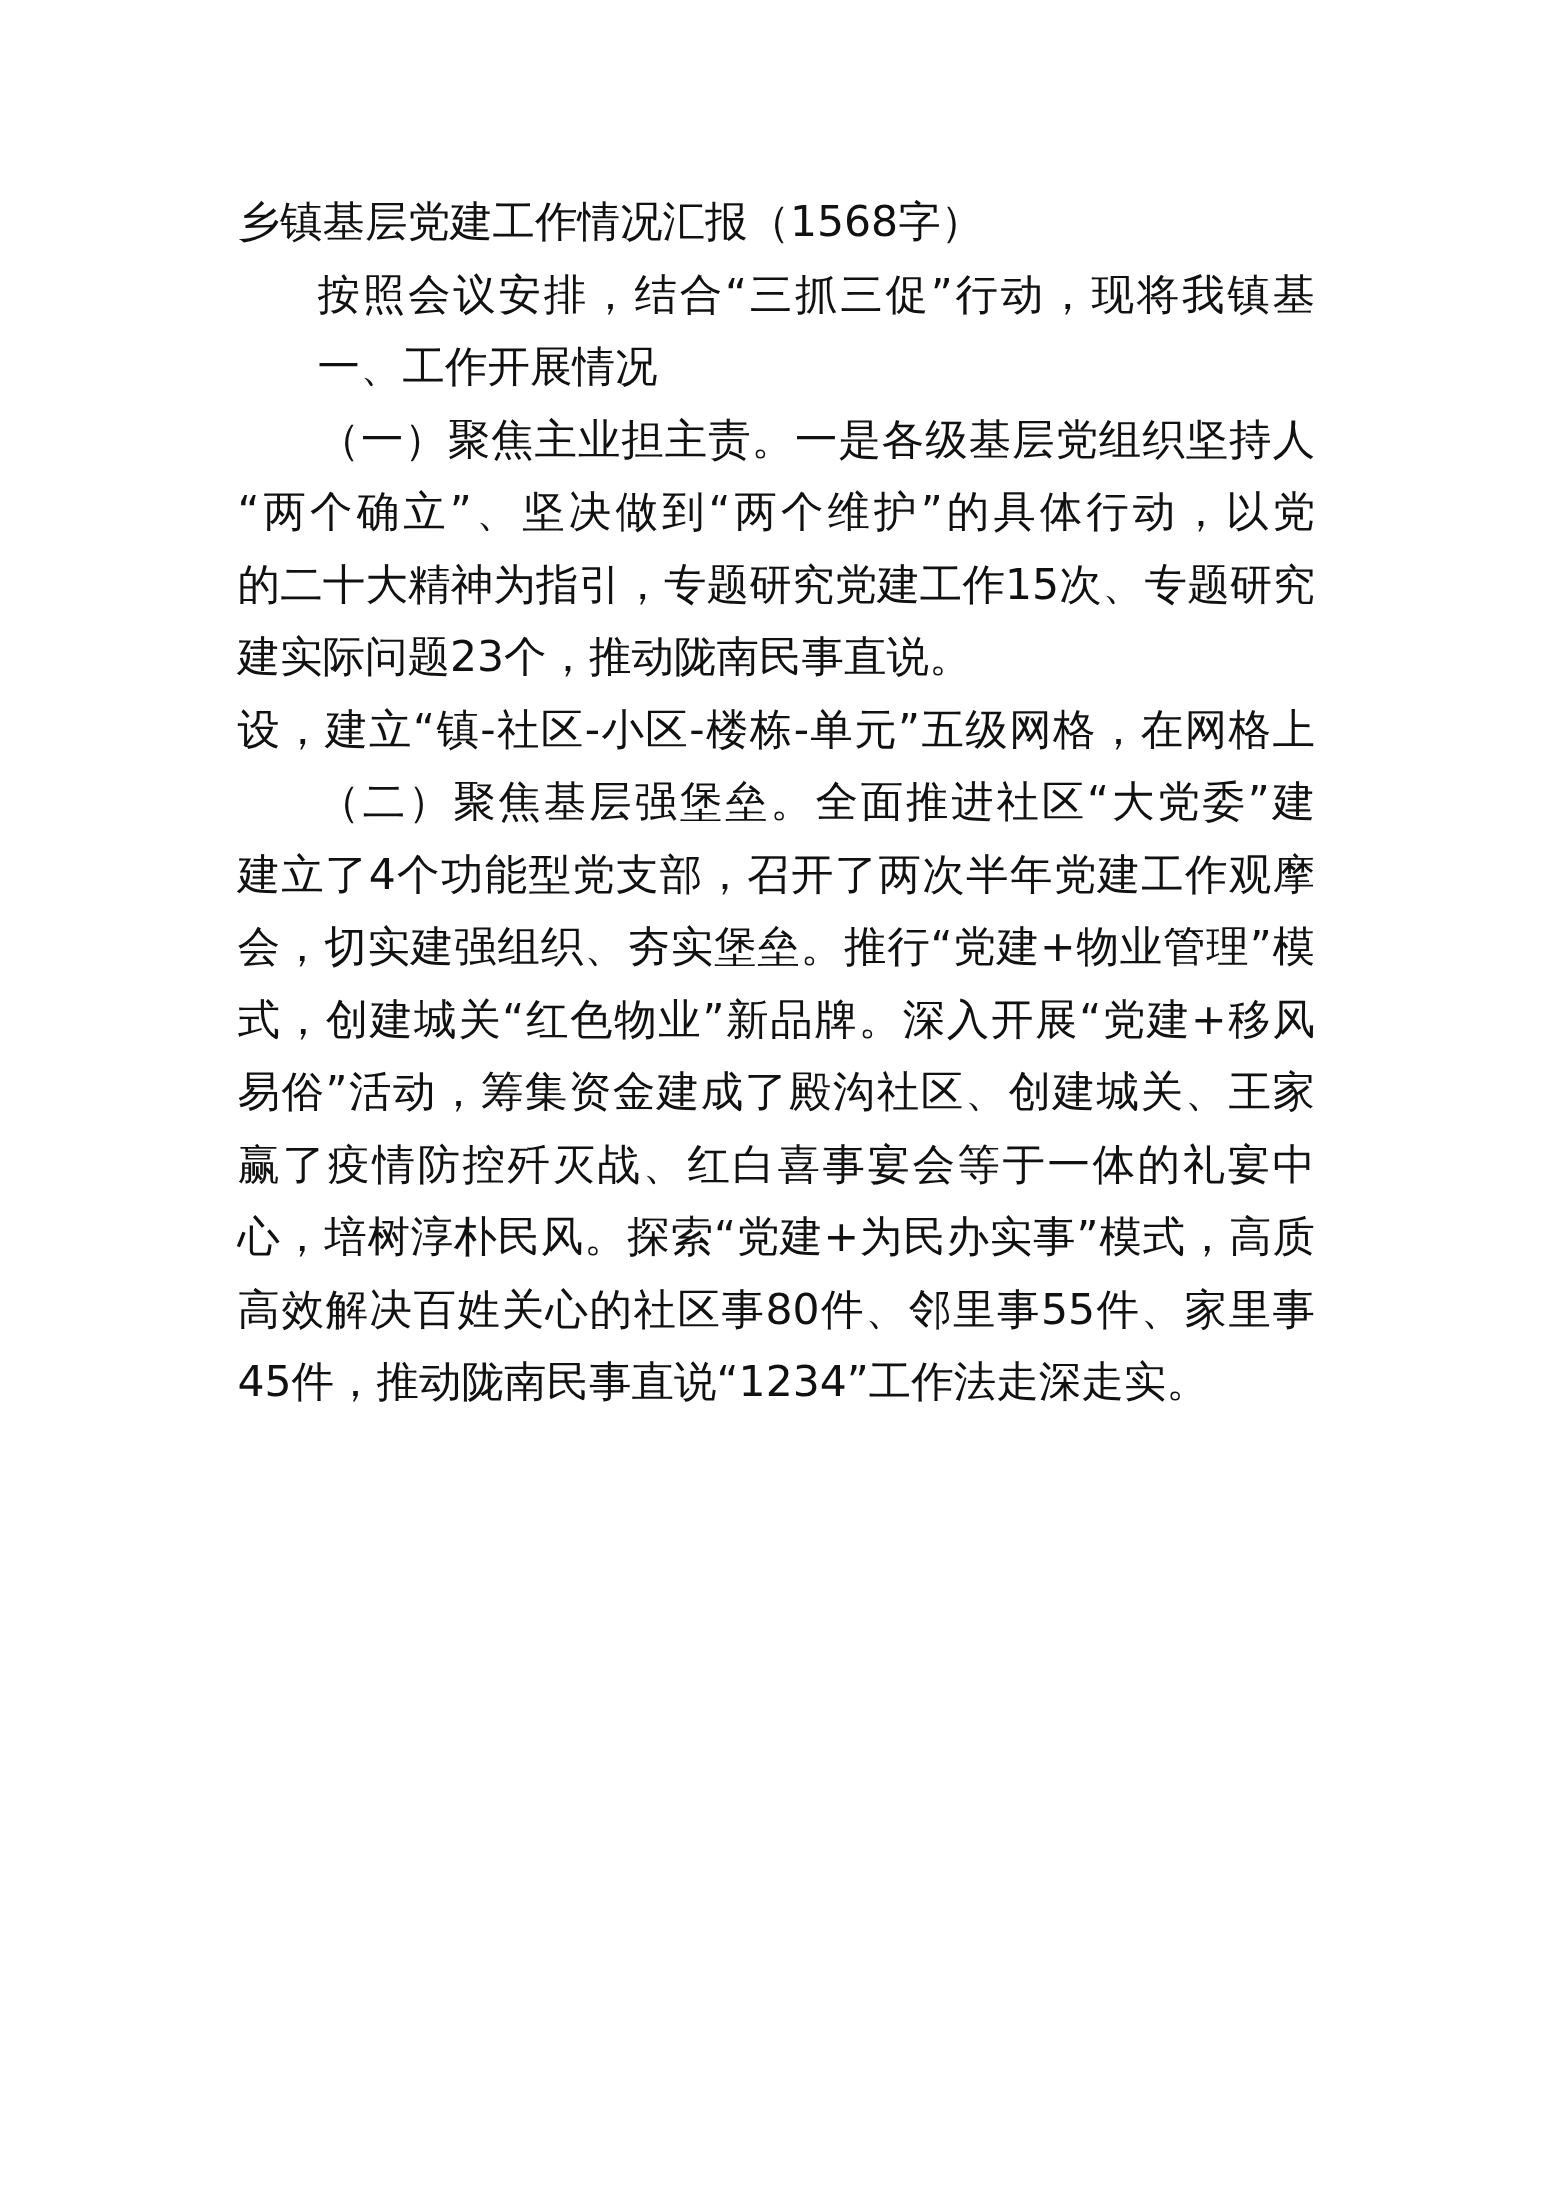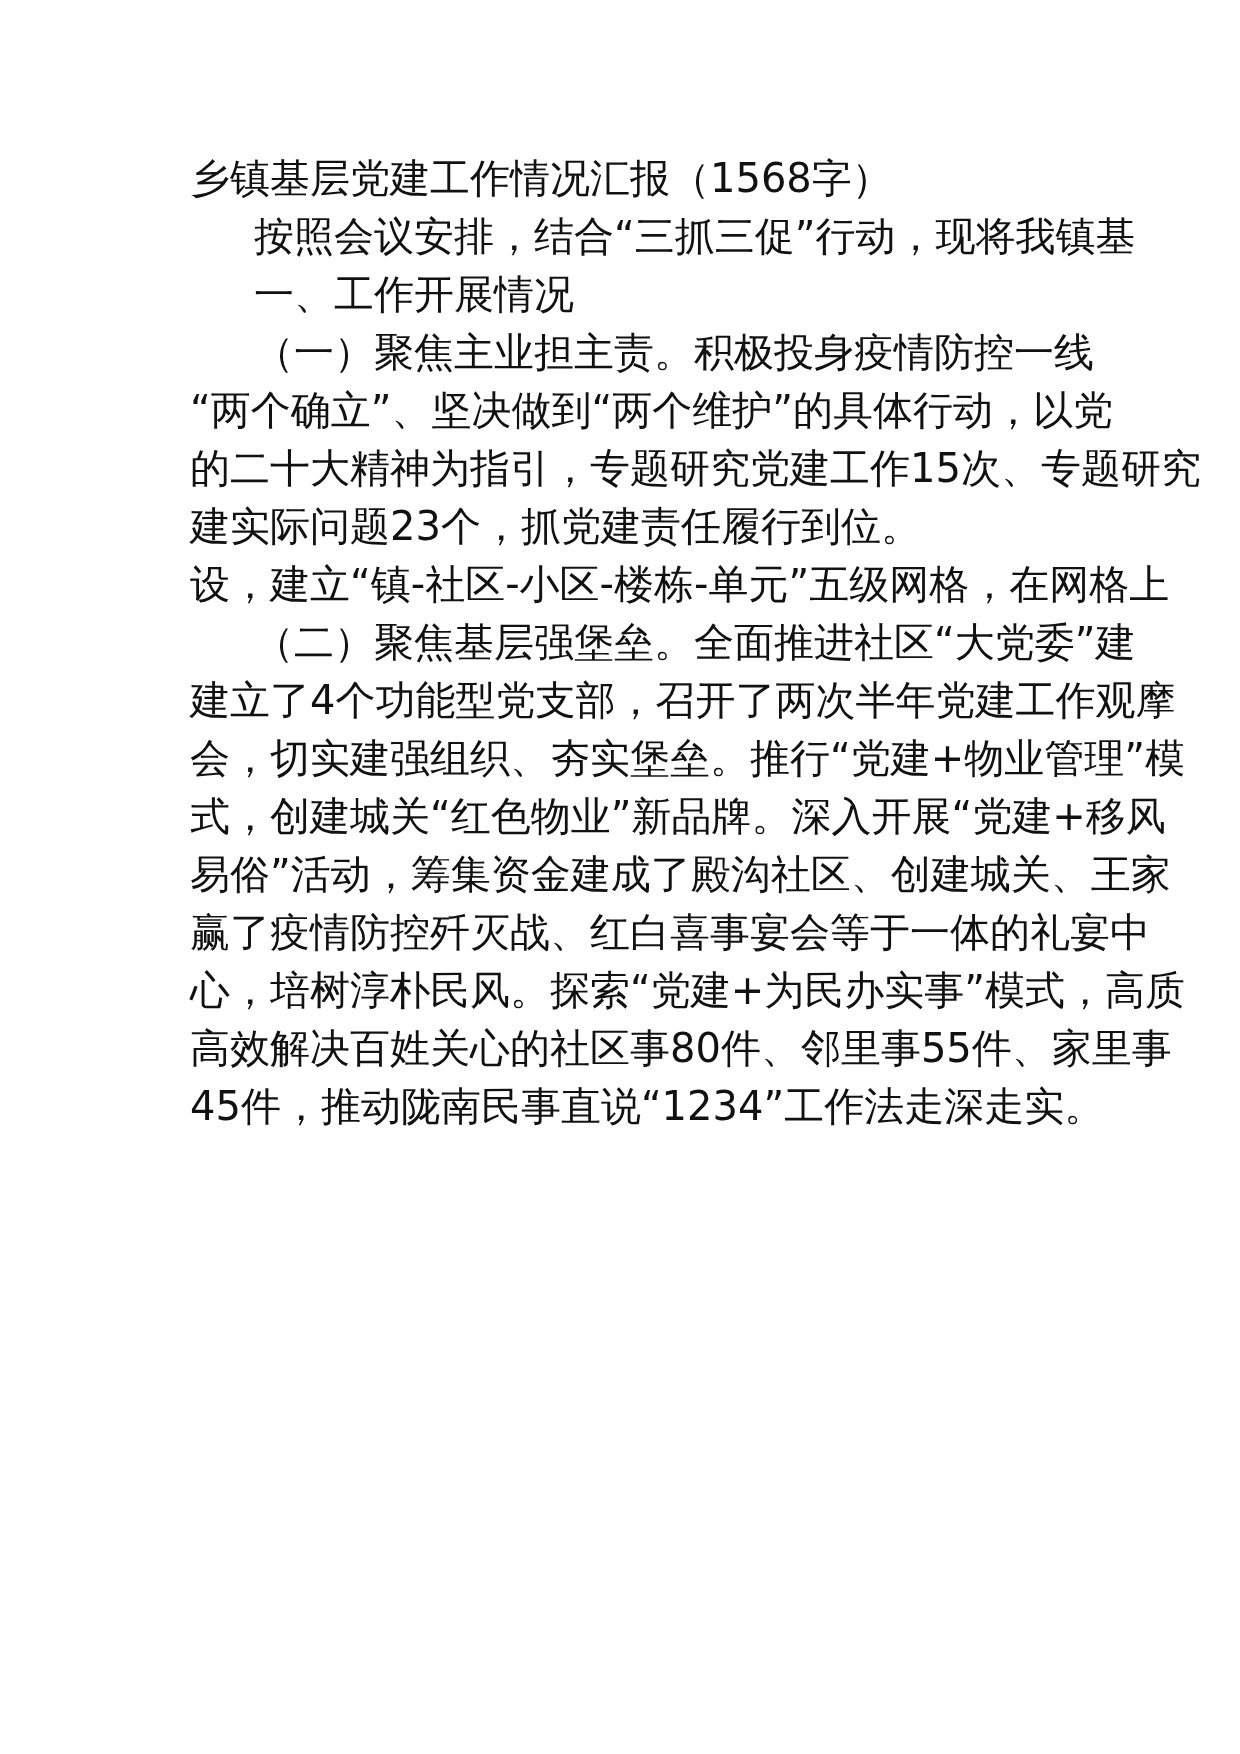--- a/index.html
+++ b/index.html
@@ -15,21 +15,21 @@
     font-family: "DejaVu Sans", "Liberation Sans", sans-serif;
     color: #111111;
   }
   .page {
     position: absolute;
     left: 190px;
     top: 149px;
     width: 862px;
   }
   .line {
-    font-size: 40px;
+    font-size: 34px;
     line-height: 58px;
     height: 58px;
     white-space: nowrap;
     text-align: justify;
     text-align-last: justify;
     letter-spacing: 0px;
   }
   .line.last {
     text-align-last: left;
   }
@@ -48,24 +48,24 @@
 
   <div>
     <div class="line indent">按照会议安排，结合“三抓三促”行动，现将我镇基</div>
   </div>
 
   <div>
     <div class="line indent last">一、工作开展情况</div>
   </div>
 
   <div>
-    <div class="line indent">（一）聚焦主业担主责。积极投身疫情防控一线</div>
+    <div class="line indent">（一）聚焦主业担主责。一是各级基层党组织坚持人</div>
     <div class="line">“两个确立”、坚决做到“两个维护”的具体行动，以党</div>
     <div class="line">的二十大精神为指引，专题研究党建工作15次、专题研究</div>
-    <div class="line last">建实际问题23个，抓党建责任履行到位。</div>
+    <div class="line last">建实际问题23个，推动陇南民事直说。</div>
   </div>
 
   <div>
     <div class="line">设，建立“镇-社区-小区-楼栋-单元”五级网格，在网格上</div>
     <div class="line indent">（二）聚焦基层强堡垒。全面推进社区“大党委”建</div>
     <div class="line">建立了4个功能型党支部，召开了两次半年党建工作观摩</div>
     <div class="line">会，切实建强组织、夯实堡垒。推行“党建+物业管理”模</div>
     <div class="line">式，创建城关“红色物业”新品牌。深入开展“党建+移风</div>
     <div class="line">易俗”活动，筹集资金建成了殿沟社区、创建城关、王家</div>
     <div class="line">赢了疫情防控歼灭战、红白喜事宴会等于一体的礼宴中</div>

